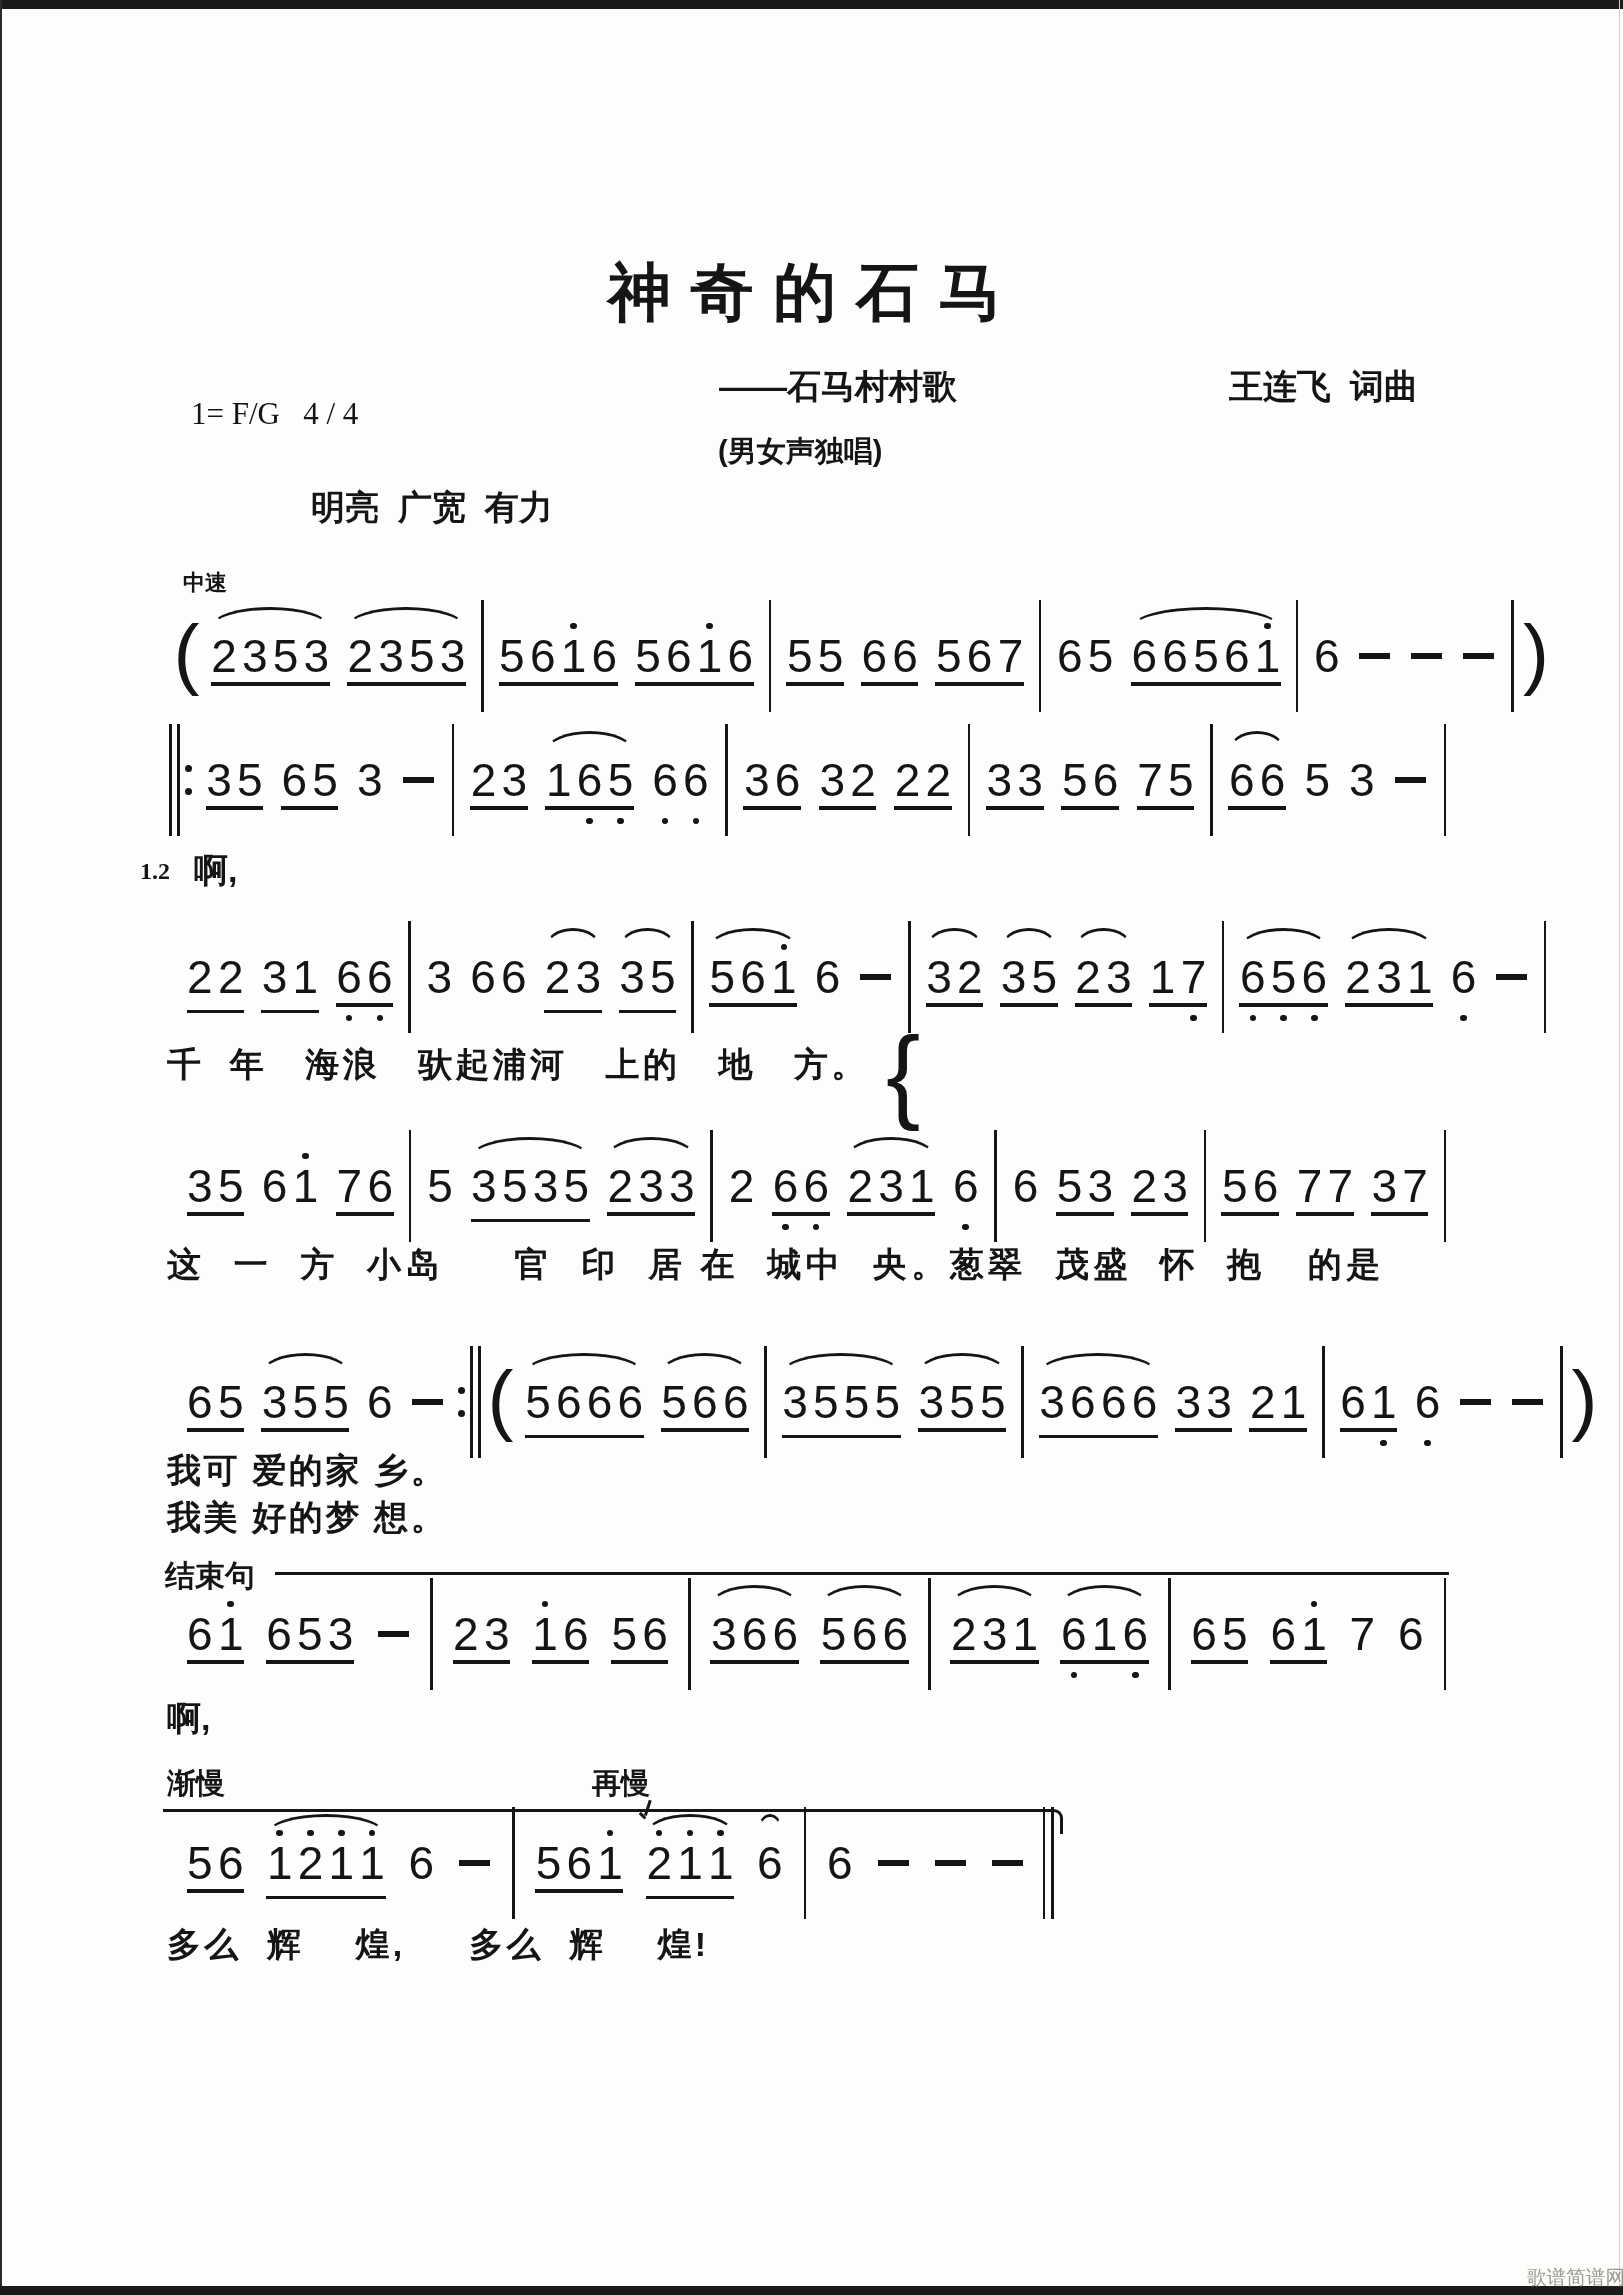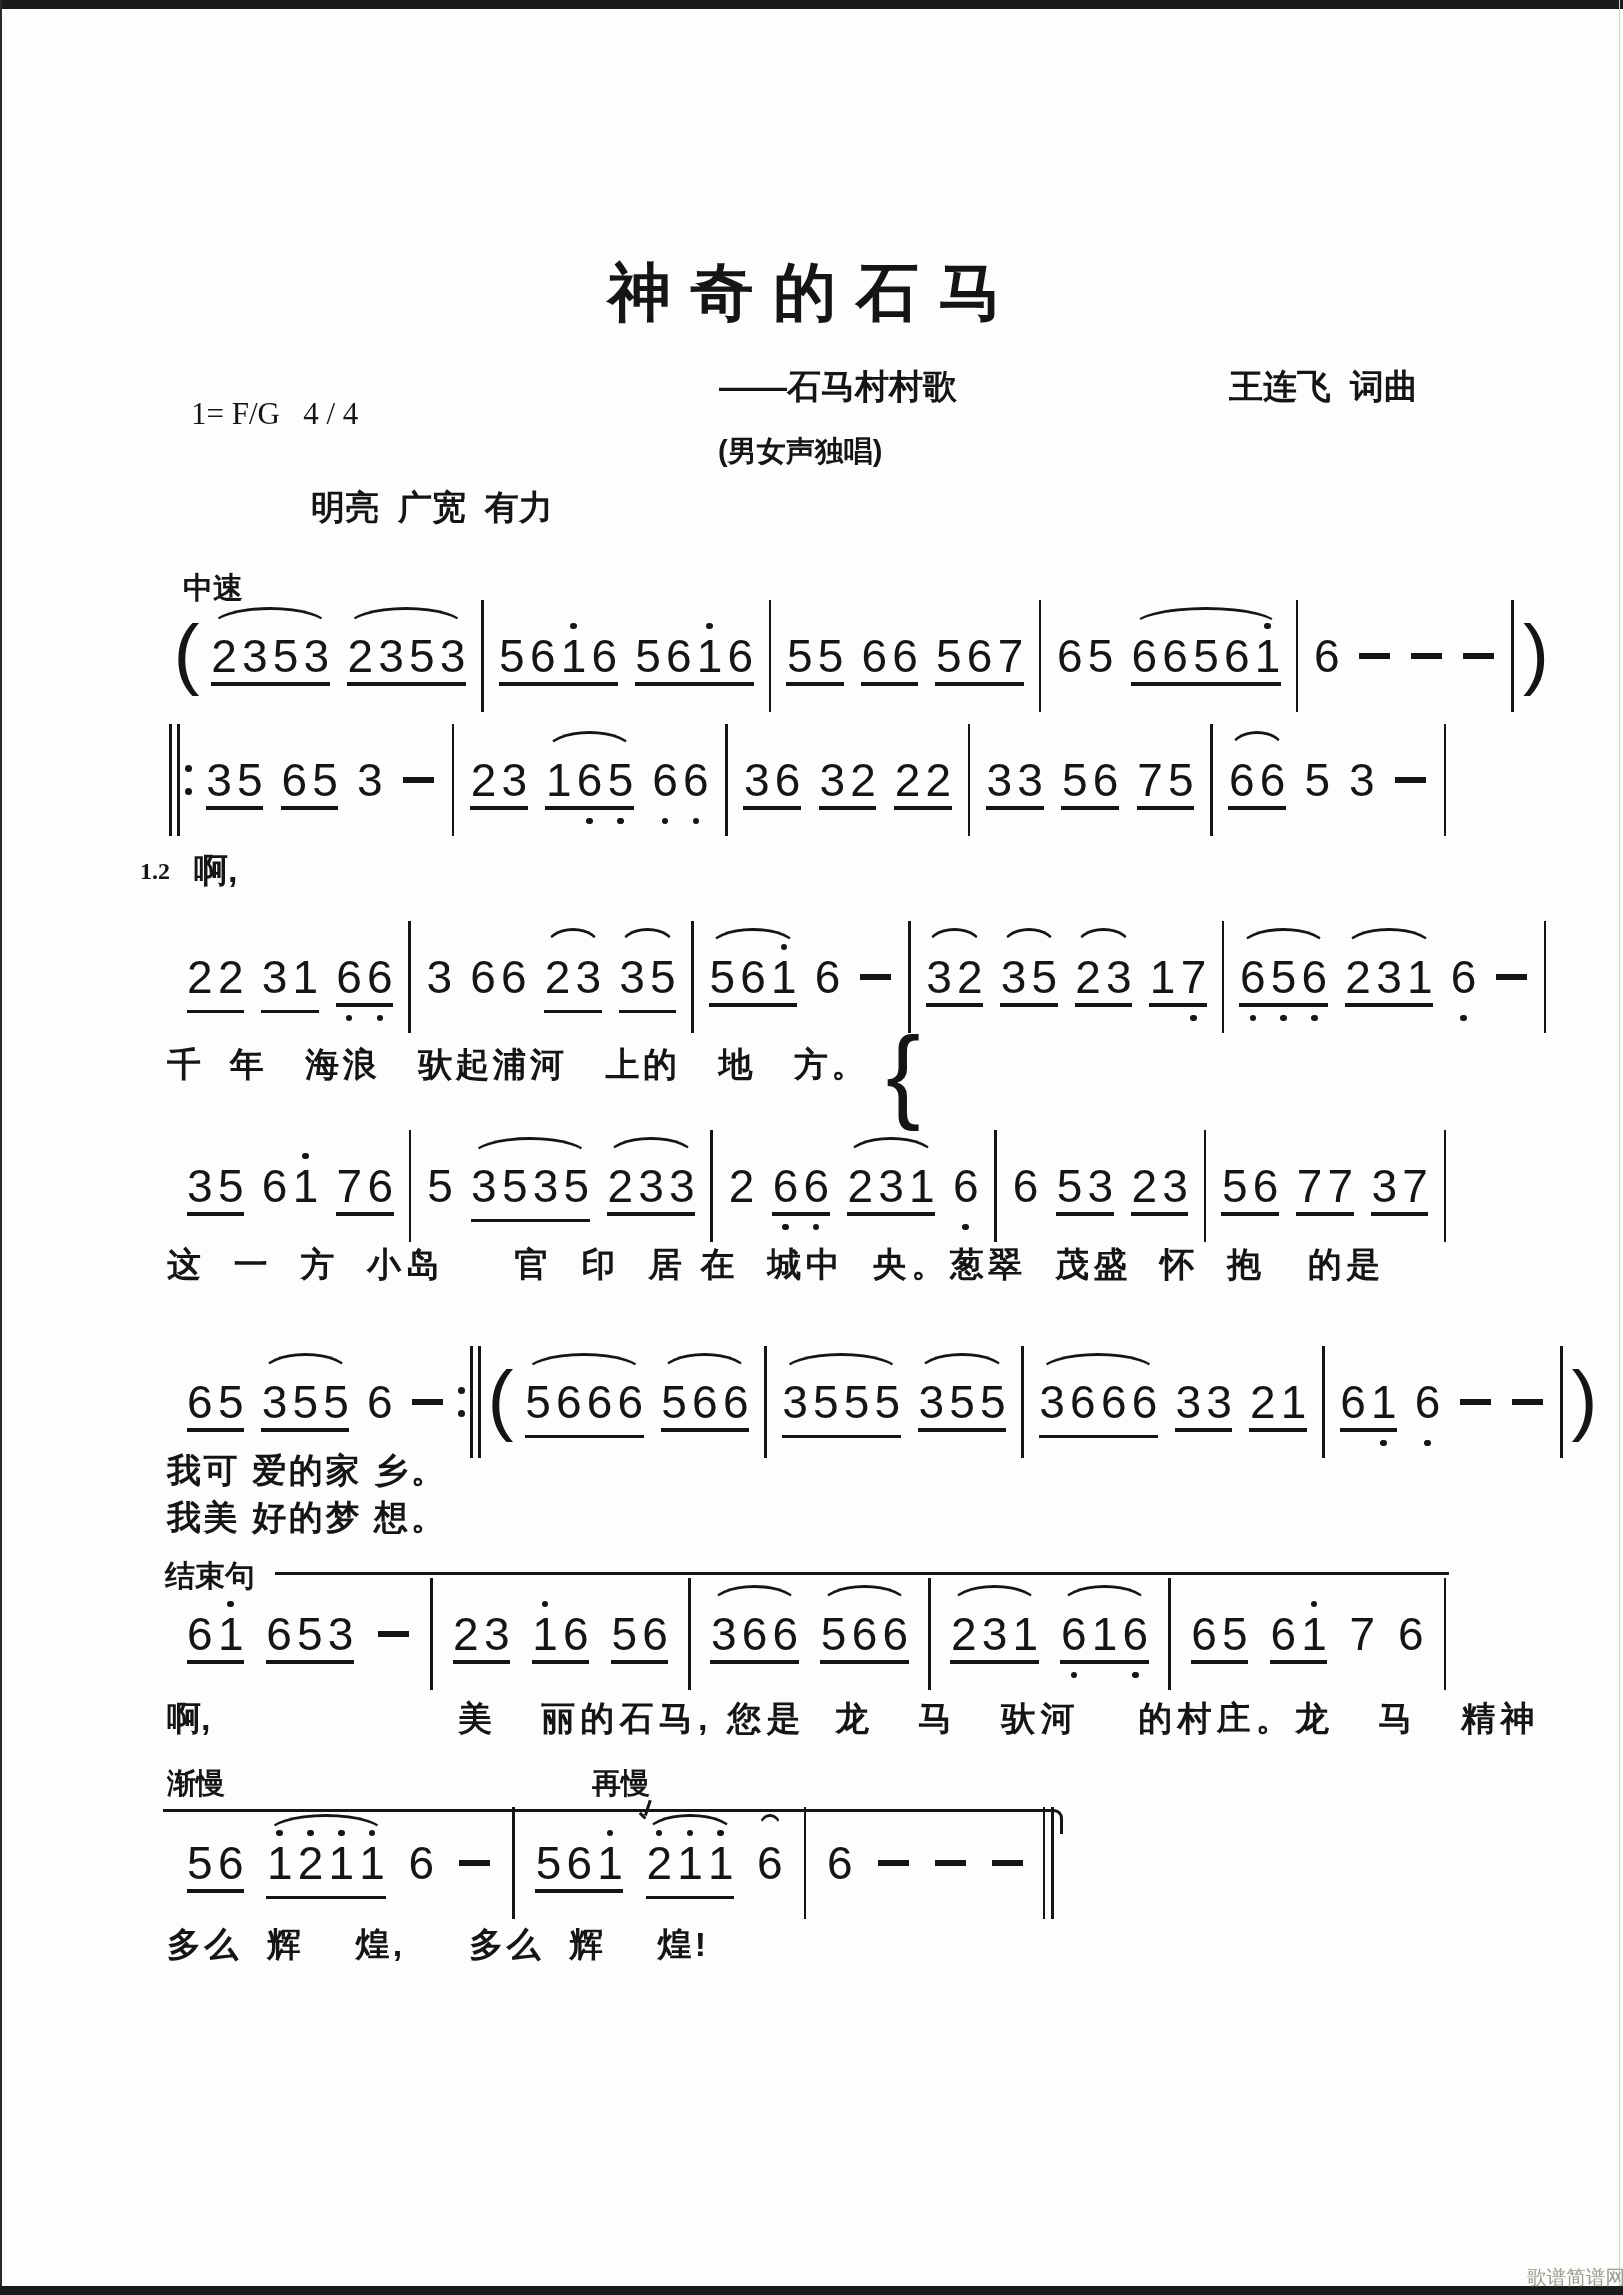--- a/index.html
+++ b/index.html
@@ -11,21 +11,21 @@
   .edge-right{position:absolute;right:2.6px;top:0;width:1.3px;height:100%;background:#cfcfca;}
 
   
   .title{position:absolute;left:608px;top:250px;font-size:63px;font-weight:700;
          letter-spacing:19.6px;white-space:pre;}
   .subtitle{position:absolute;left:719px;top:364px;font-size:34px;font-weight:700;white-space:pre;}
   .credit{position:absolute;left:1229px;top:364px;font-size:34px;font-weight:700;white-space:pre;}
   .keysig{position:absolute;left:191px;top:396px;font-size:31px;font-family:"Liberation Serif",serif;white-space:pre;}
   .voice{position:absolute;left:718px;top:432px;font-size:29px;font-weight:700;white-space:pre;}
   .expression{position:absolute;left:311px;top:485px;font-size:34px;font-weight:700;white-space:pre;}
-  .tempo{position:absolute;left:183px;top:568px;font-size:30px;font-weight:700;white-space:pre;}
+  .tempo{position:absolute;left:183px;top:568px;font-size:22px;font-weight:700;white-space:pre;}
 
   
   .music-line{position:absolute;display:flex;align-items:center;justify-content:space-between;height:118px;}
   .g{position:relative;display:inline-flex;margin:0 6.5px;}
   .note{position:relative;display:inline-block;font-size:46px;line-height:1;letter-spacing:0;
         padding:0 2.6px;font-family:"Liberation Sans",sans-serif;}
   .u1::before{content:"";position:absolute;left:2px;right:2px;bottom:-6.5px;height:3.3px;background:#151515;}
   .u2::after{content:"";position:absolute;left:2px;right:2px;bottom:-13px;height:3.3px;background:#151515;}
   .tie{position:absolute;left:2.6px;right:2.6px;top:-26px;height:17px;
        border-top:3.3px solid #151515;border-left:2px solid transparent;border-right:2px solid transparent;
@@ -578,16 +578,15 @@
 
   <div class="watermark"><span class="wm-cn">歌谱简谱网 </span></div>
 <div class="lyric vnum" style="left: 140px; top: 858px;">1.2</div>
     <div class="lyric" style="left: 194px; top: 851px;">啊,</div>
     <div class="lyric" style="left: 167px; top: 1045px; letter-spacing: 3.3px;">千  年   海浪   驮起浦河   上的   地   方。</div>
     <div class="lyric brace" style="left: 886px; top: 1012px;">{</div>
     <div class="lyric" style="left: 167px; top: 1245px; letter-spacing: 4.6px;">这  一  方  小岛     官  印  居 在  城中  央。葱翠  茂盛  怀  抱   的是</div>
     <div class="lyric" style="left: 167px; top: 1451px; letter-spacing: 2.6px;">我可 爱的家 乡。</div>
     <div class="lyric" style="left: 167px; top: 1498px; letter-spacing: 2.6px;">我美 好的梦 想。</div>
     <div class="lyric" style="left: 167px; top: 1699px;">啊,</div>
-    <div class="lyric" style="left: 458px; top: 1699px; letter-spacing: 5.2px;">美   丽的石马, 您是  龙   马   驮河    的村庄。龙   马   精神</div>
     <div class="lyric" style="left: 167px; top: 1925px; letter-spacing: 3.3px;">多么  辉    煌,     多么  辉    煌!</div>
   </div>
 
 
 </body></html>

